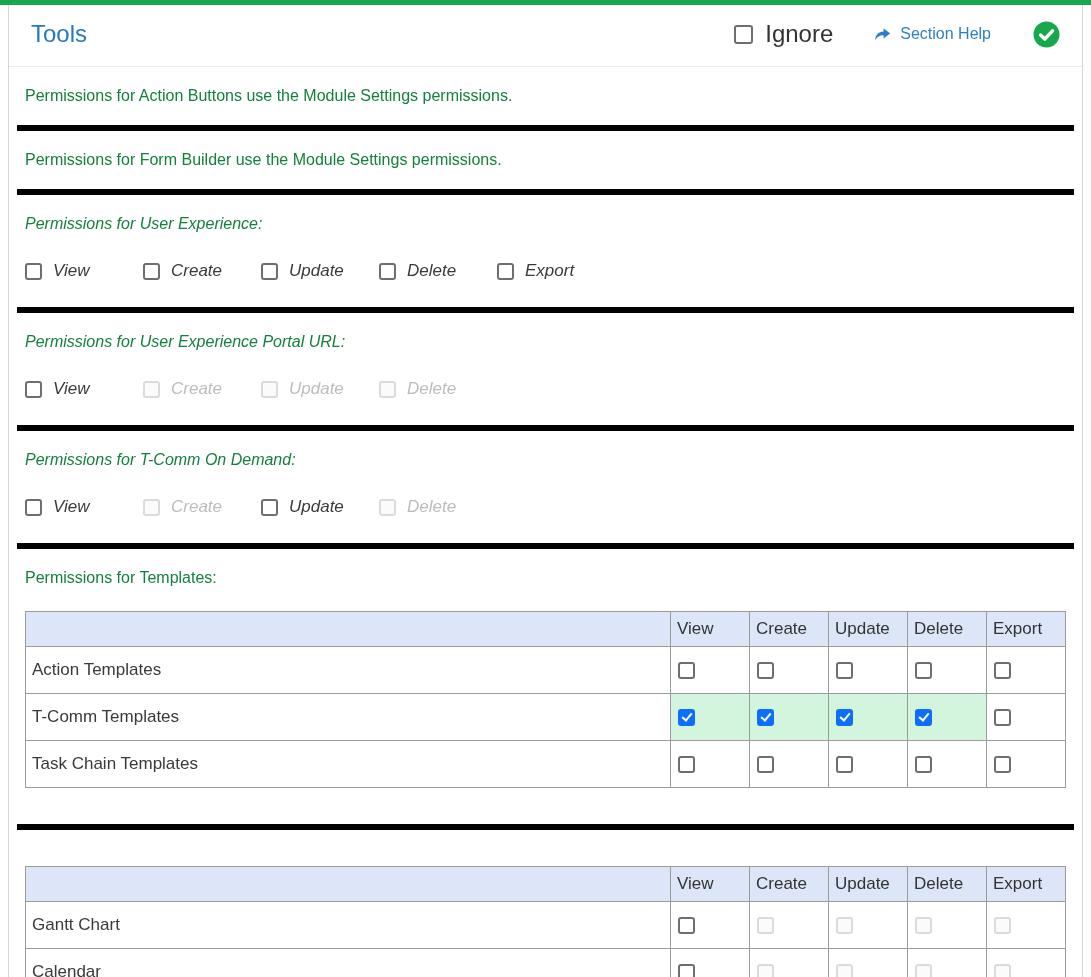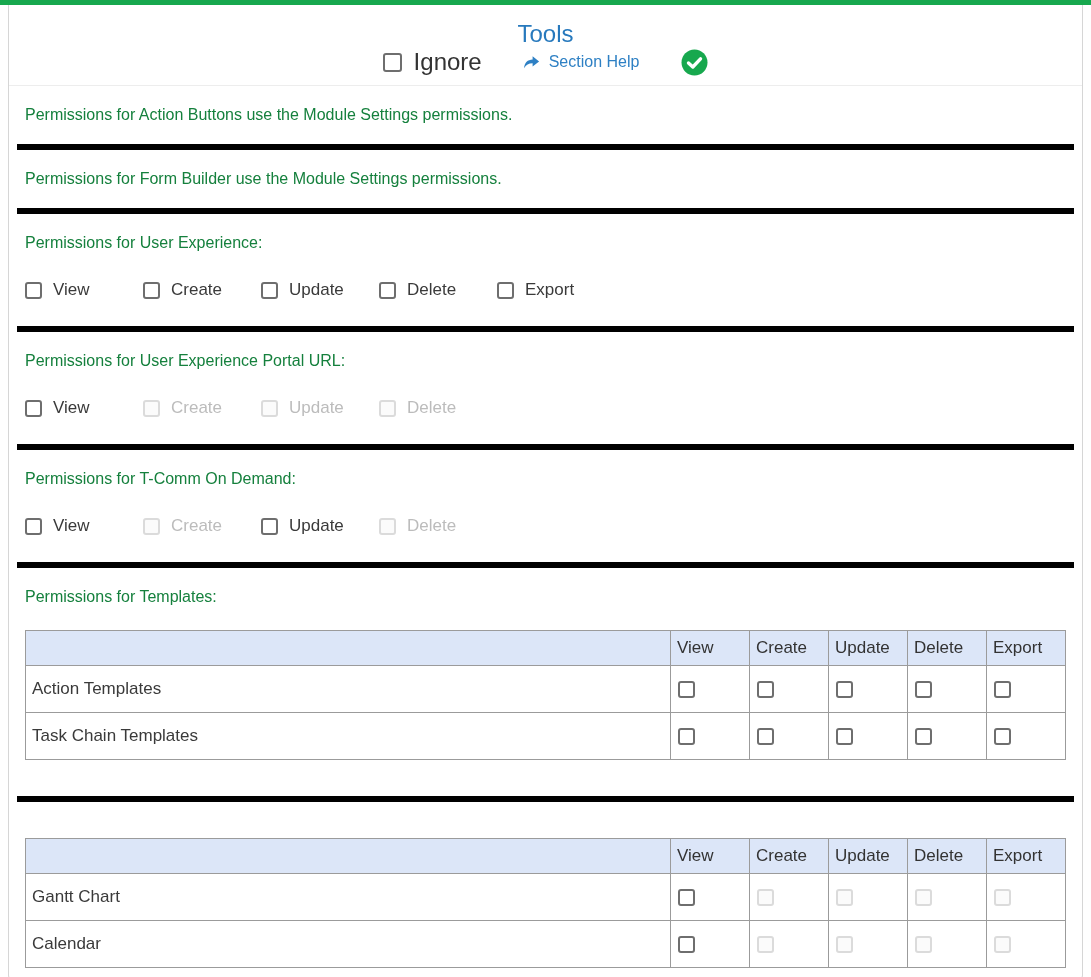--- a/index.html
+++ b/index.html
@@ -12,39 +12,38 @@
   .top-accent { height: 5px; width: 100%; background: var(--accent-green, #17a84e); }
   .card {
     margin: 0 8px; background: #fff;
     border: 1px solid #d6d6d6; border-top: none;
     border-radius: 0 0 6px 6px;
     min-height: 960px;
   }
   
   .card-header {
     display: flex; align-items: center; justify-content: space-between;
-    padding: 15px 22px 9px 22px;
+    padding: 15px 22px 18px 22px;
     border-bottom: 1px solid #ededed;
-    flex-direction: column;
   }
   .card-title { font-size: 24px; font-weight: 400; color: var(--title-blue, #2779bd); }
   .header-right { display: flex; align-items: center; }
   .ignore-wrap { display: flex; align-items: center; cursor: pointer; }
   .ignore-wrap .opt-label { font-size: 24px; color: #333; margin-left: 12px; }
   .help-link {
     display: flex; margin-left: 40px;
     color: var(--link-blue, #2e80c4); font-size: 16px; text-decoration: none; cursor: pointer;
   }
   .help-link svg { margin-right: 8px; }
   .status-ok { margin-left: 42px; display: flex; align-items: center; }
   
   .section { margin: 0 8px; padding: 16px 8px; }
   .section + .section { border-top: 6px solid #000000; }
   .note-text, .sec-title { font-size: 16px; line-height: 26px; color: #15803d; }
-  .section.checkboxes { padding-bottom: 26px; }
+  .section.checkboxes { padding-bottom: 26px; font-style: italic; }
   .opts { display: flex; margin-top: 24px; }
   .opt { display: flex; align-items: center; width: 118px; cursor: pointer; }
   .opt.disabled { cursor: default; }
   .opt-label { font-size: 17px; color: #3a3a3a; }
   .opt .opt-label { margin-left: 11px; }
   .opt.disabled .opt-label { color: #bcbcbc; }
   
   .cb {
     display: inline-block; width: 17px; height: 17px; flex: none;
     border: 2px solid #6e6e6e; border-radius: 3px; background: #fff;
@@ -206,20 +205,28 @@
           <tbody>
             <tr>
               <td class="row-label">Action Templates</td>
               <td><span class="cb"></span></td>
               <td><span class="cb"></span></td>
               <td><span class="cb"></span></td>
               <td><span class="cb"></span></td>
               <td><span class="cb"></span></td>
             </tr>
             <tr>
+              <td class="row-label">T-Comm Templates</td>
+              <td class="hl"><span class="cb checked"></span></td>
+              <td class="hl"><span class="cb checked"></span></td>
+              <td class="hl"><span class="cb checked"></span></td>
+              <td class="hl"><span class="cb checked"></span></td>
+              <td><span class="cb"></span></td>
+            </tr>
+            <tr>
               <td class="row-label">Task Chain Templates</td>
               <td><span class="cb"></span></td>
               <td><span class="cb"></span></td>
               <td><span class="cb"></span></td>
               <td><span class="cb"></span></td>
               <td><span class="cb"></span></td>
             </tr>
           </tbody>
         </table>
       </div>

